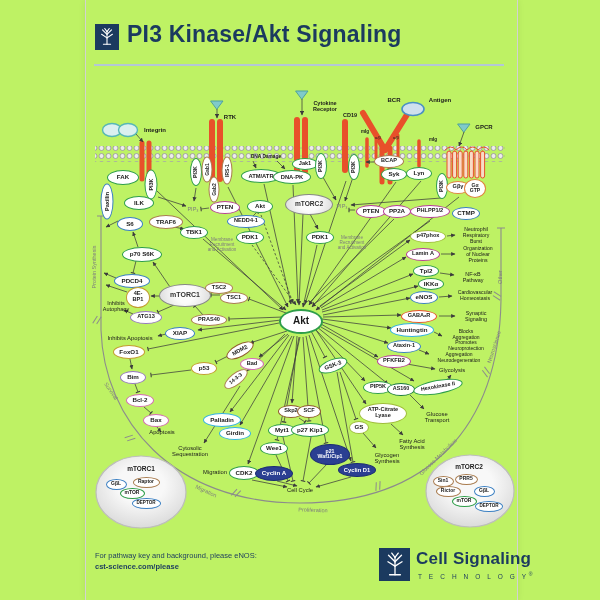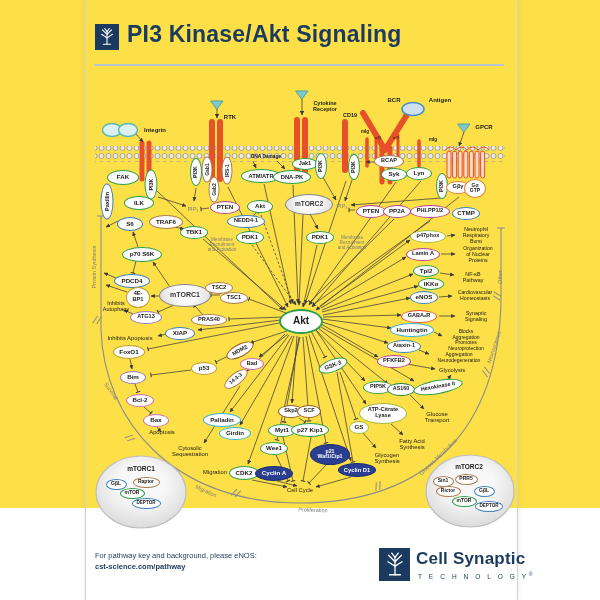--- a/index.html
+++ b/index.html
@@ -1,17 +1,17 @@
 <!DOCTYPE html>
 <html><head>
 <meta charset="utf-8">
 <style>
   html,body{margin:0;padding:0;background:#fff;width:600px;height:600px;overflow:hidden;
     font-family:"Liberation Sans",sans-serif;}
-  #stage{position:absolute;left:0;top:0;width:600px;height:508px;background:#fde047;}
+  #stage{position:absolute;left:0;top:0;width:600px;height:600px;background:#bef264;}
   .page-edges{position:absolute;left:85px;top:0;width:431px;height:600px;
     border-left:1px solid #d2d2d2;border-right:1px solid #d2d2d2;box-shadow:0 0 7px rgba(0,0,0,.07);}
   
   .logo-sq{position:absolute;left:95px;top:24px;width:24px;height:26px;background:#1b3a5f;display:flex;align-items:center;justify-content:center;}
   .page-title{position:absolute;left:127px;top:21px;font-size:23px;font-weight:800;color:#1b3a5f;letter-spacing:.2px;margin:0;}
   .divider{position:absolute;left:94px;top:64px;width:410px;height:2px;background:#b3c7d6;}
   
   #diagram{position:absolute;left:0;top:0;width:600px;height:600px;}
   #dsvg{position:absolute;left:0;top:0;width:600px;height:600px;}
   .node{position:absolute;display:flex;align-items:center;justify-content:center;text-align:center;
@@ -400,35 +400,35 @@
       <div class="txt g" style="left: 94px; top: 267px; font-size: 5.5px; transform: translate(-50%, -50%) rotate(-90deg);">Protein Synthesis</div>
       <div class="txt g" style="left: 111px; top: 391px; font-size: 5.5px; transform: translate(-50%, -50%) rotate(56deg);">Survival</div>
       <div class="txt g" style="left: 206px; top: 491px; font-size: 5.5px; transform: translate(-50%, -50%) rotate(25deg);">Migration</div>
       <div class="txt g" style="left: 313px; top: 510px; font-size: 5.5px; transform: translate(-50%, -50%) rotate(2deg);">Proliferation</div>
       <div class="txt g" style="left: 438px; top: 457px; font-size: 5.5px; transform: translate(-50%, -50%) rotate(-44deg);">Glucose Metabolism</div>
       <div class="txt g" style="left: 494px; top: 347px; font-size: 5.5px; transform: translate(-50%, -50%) rotate(-72deg);">Neuroscience</div>
       <div class="txt g" style="left: 500px; top: 277px; font-size: 5.5px; transform: translate(-50%, -50%) rotate(-90deg);">Other</div>
     </div>
 
   <div class="foot-note">For pathway key and background, please eNOS:</div>
-  <a class="foot-link" href="#">cst-science.com/pathway</a>
+  <a class="foot-link" href="#">cst-science.com/please</a>
 
   <span class="brand-sq">
     <svg width="22" height="26" viewBox="0 0 20 24">
       <g stroke="#fff" stroke-width="1.2" fill="none" stroke-linecap="round">
         <path d="M10 21 V5"></path>
           <path d="M10 9 L4 3"></path>
           <path d="M10 9 L16 3"></path>
         <path d="M10 13 L3.5 9"></path>
           <path d="M10 13 L16.5 9"></path>
           <path d="M10 5 L7 1"></path>
           <path d="M10 5 L13 1"></path>
         <path d="M5 21 H15"></path>
       </g>
     </svg>
   </span>
   <div class="brand-name">
-    <span>Cell Synaptic</span>
+    <span>Cell Signaling</span>
   </div>
   <div class="brand-tech">
     <span>T E C H N O L O G Y</span><span style="letter-spacing:0;font-size:5px;vertical-align:super;">®</span>
   </div>
 </div>
 
 </body></html>

